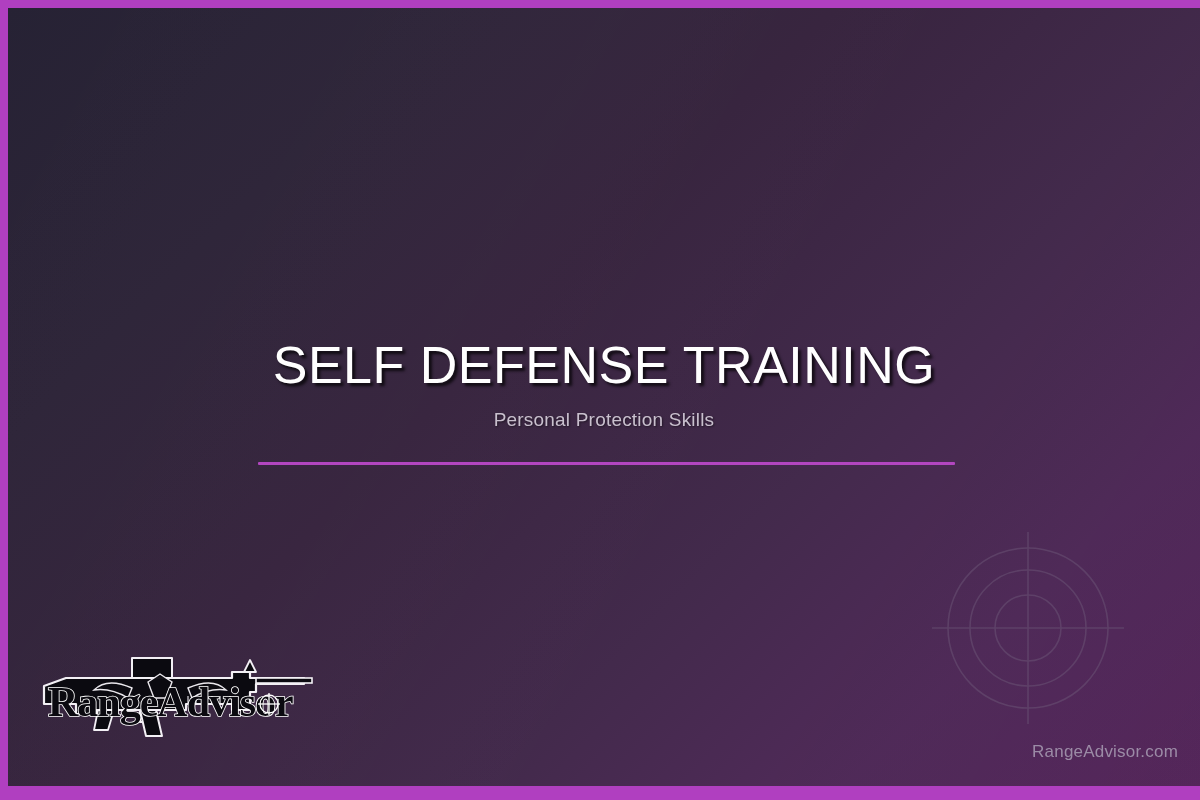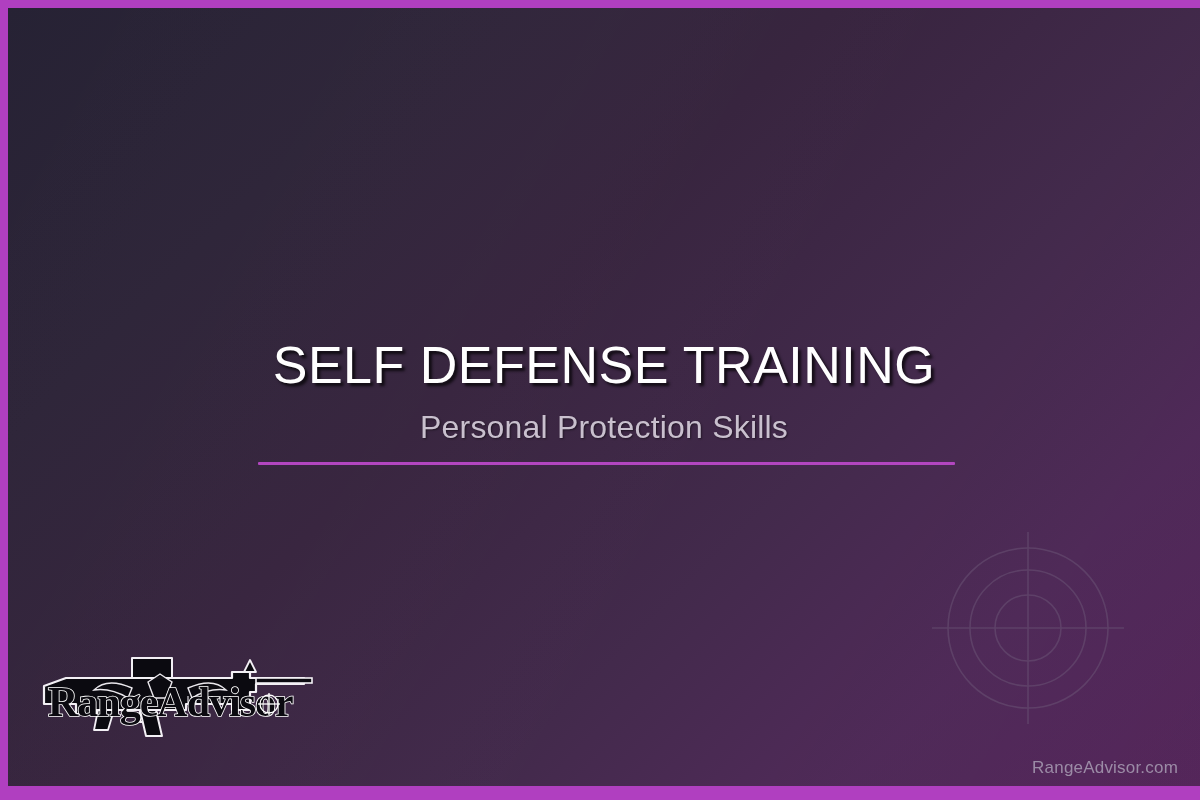--- a/index.html
+++ b/index.html
@@ -69,21 +69,21 @@
     font-weight: 400;
     letter-spacing: 0.5px;
     color: #ffffff;
     line-height: 1.05;
     margin: 0;
     text-shadow: 3px 3px 3px rgba(0,0,0,0.72);
     white-space: nowrap;
   }
   #slide-subtitle {
     margin: 16px 0 0 0;
-    font-size: 32px;
+    font-size: 19px;
     font-weight: 400;
     color: #c9c0ce;
     letter-spacing: 0.2px;
     text-shadow: 1px 1px 2px rgba(0,0,0,0.45);
     white-space: nowrap;
   }
   #title-divider {
     position: absolute;
     left: 250px;
     top: 454px;
@@ -100,21 +100,21 @@
     top: 644px;
     width: 282px;
     height: 92px;
   }
   #logo svg { display: block; }
 
   
   #watermark {
     position: absolute;
     right: 22px;
-    bottom: 8px;
+    bottom: 24px;
     font-size: 17px;
     color: #a294ad;
     letter-spacing: 0.2px;
     opacity: 0.92;
   }
 </style>
 </head>
 <body>
 
 <div id="slide">

